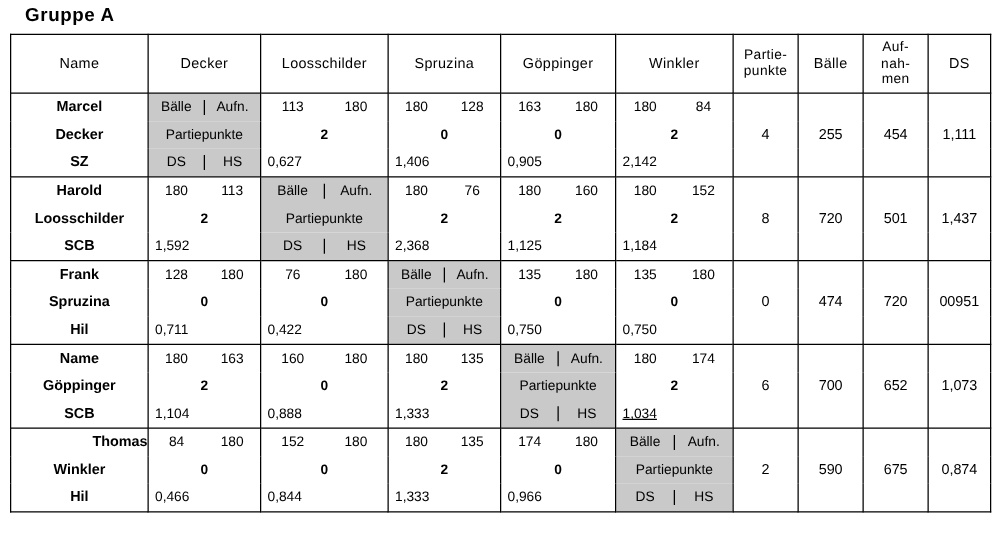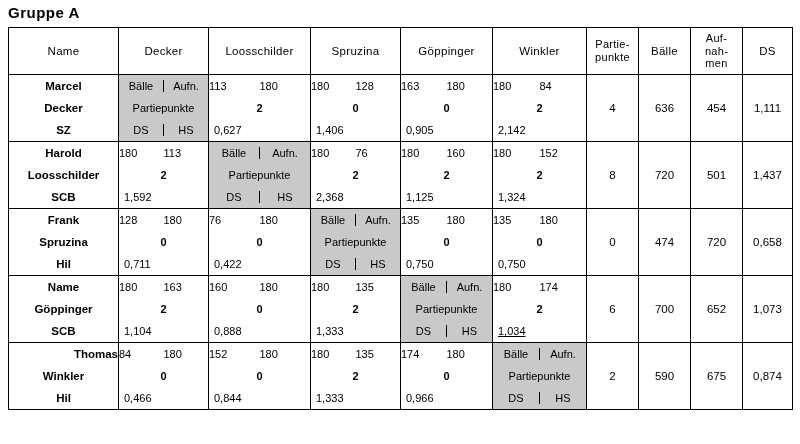--- a/index.html
+++ b/index.html
@@ -10,21 +10,21 @@
   body {
     width: 800px;
     height: 444px;
     font-family: "Liberation Sans", sans-serif;
     color: #000000;
     overflow: hidden;
   }
   #page-title {
     font-size: 15px;
     font-weight: bold;
-    margin: 4px 0 6px 8px;
+    margin: 4px 0 6px 20px;
     letter-spacing: 0.5px;
   }
   table.grid {
     border-collapse: collapse;
     table-layout: fixed;
     margin-left: 8px;
     width: 784px;
     font-size: 11px;
   }
   table.grid td {
@@ -55,21 +55,21 @@
 
   
   .split {
     display: flex;
     width: 100%;
     height: 100%;
     align-items: center;
   }
   .split > div {
     flex: 1 1 50%;
-    text-align: left;
+    text-align: center;
     padding: 1px 0;
   }
   .self-band {
     background: #c9c9c9;
     display: flex;
     width: 100%;
     height: 100%;
     align-items: center;
     justify-content: center;
   }
@@ -154,21 +154,21 @@
             <div>180</div>
           </div>
         </td>
         <td style="border-bottom:none;height:22px;">
           <div class="split">
             <div>180</div>
             <div>84</div>
           </div>
         </td>
         <td class="agg" rowspan="3">4</td>
-        <td class="agg" rowspan="3">636</td>
+        <td class="agg" rowspan="3">255</td>
         <td class="agg" rowspan="3">454</td>
         <td class="agg" rowspan="3">1,111</td>
       </tr>
       <tr>
         <td class="pname sub" style="border-top:none;border-bottom:none;height:22px;">Decker</td>
         <td style="border-top:none;border-bottom:none;height:22px;">
           <div class="self-band">
             <span>Partiepunkte</span>
           </div>
         </td>
@@ -274,21 +274,21 @@
             <div>HS</div>
           </div>
         </td>
         <td style="border-top:none;height:22px;">
           <div class="val-left">2,368</div>
         </td>
         <td style="border-top:none;height:22px;margin-top:28px;">
           <div class="val-left">1,125</div>
         </td>
         <td style="border-top:none;height:22px;">
-          <div class="val-left">1,324</div>
+          <div class="val-left">1,184</div>
         </td>
       </tr>
       <tr>
         <td class="pname" style="border-bottom:none;height:22px;">Frank</td>
         <td style="border-bottom:none;height:22px;">
           <div class="split">
             <div>128</div>
             <div>180</div>
           </div>
         </td>
@@ -312,21 +312,21 @@
         </td>
         <td style="border-bottom:none;height:22px;">
           <div class="split">
             <div>135</div>
             <div>180</div>
           </div>
         </td>
         <td class="agg" rowspan="3">0</td>
         <td class="agg" rowspan="3">474</td>
         <td class="agg" rowspan="3">720</td>
-        <td class="agg" rowspan="3">0,658</td>
+        <td class="agg" rowspan="3">00951</td>
       </tr>
       <tr>
         <td class="pname sub" style="border-top:none;border-bottom:none;height:22px;">Spruzina</td>
         <td style="border-top:none;border-bottom:none;height:22px;">
           <div class="bold-center">0</div>
         </td>
         <td style="border-top:none;border-bottom:none;height:22px;">
           <div class="bold-center">0</div>
         </td>
         <td style="border-top:none;border-bottom:none;height:22px;">

